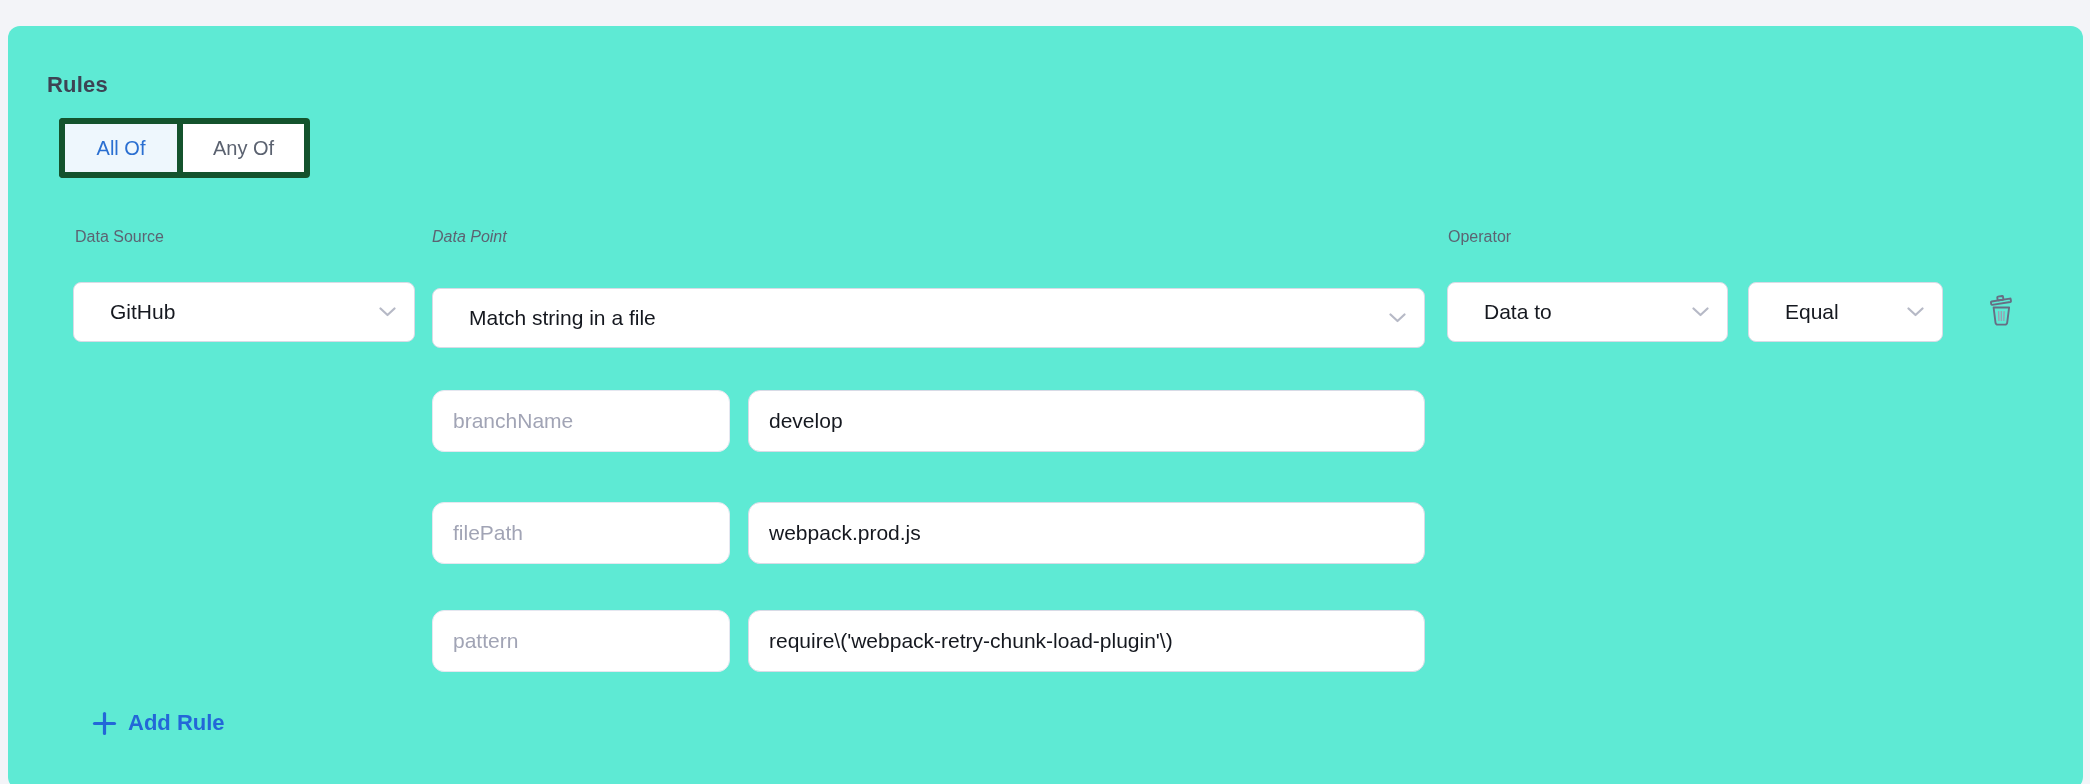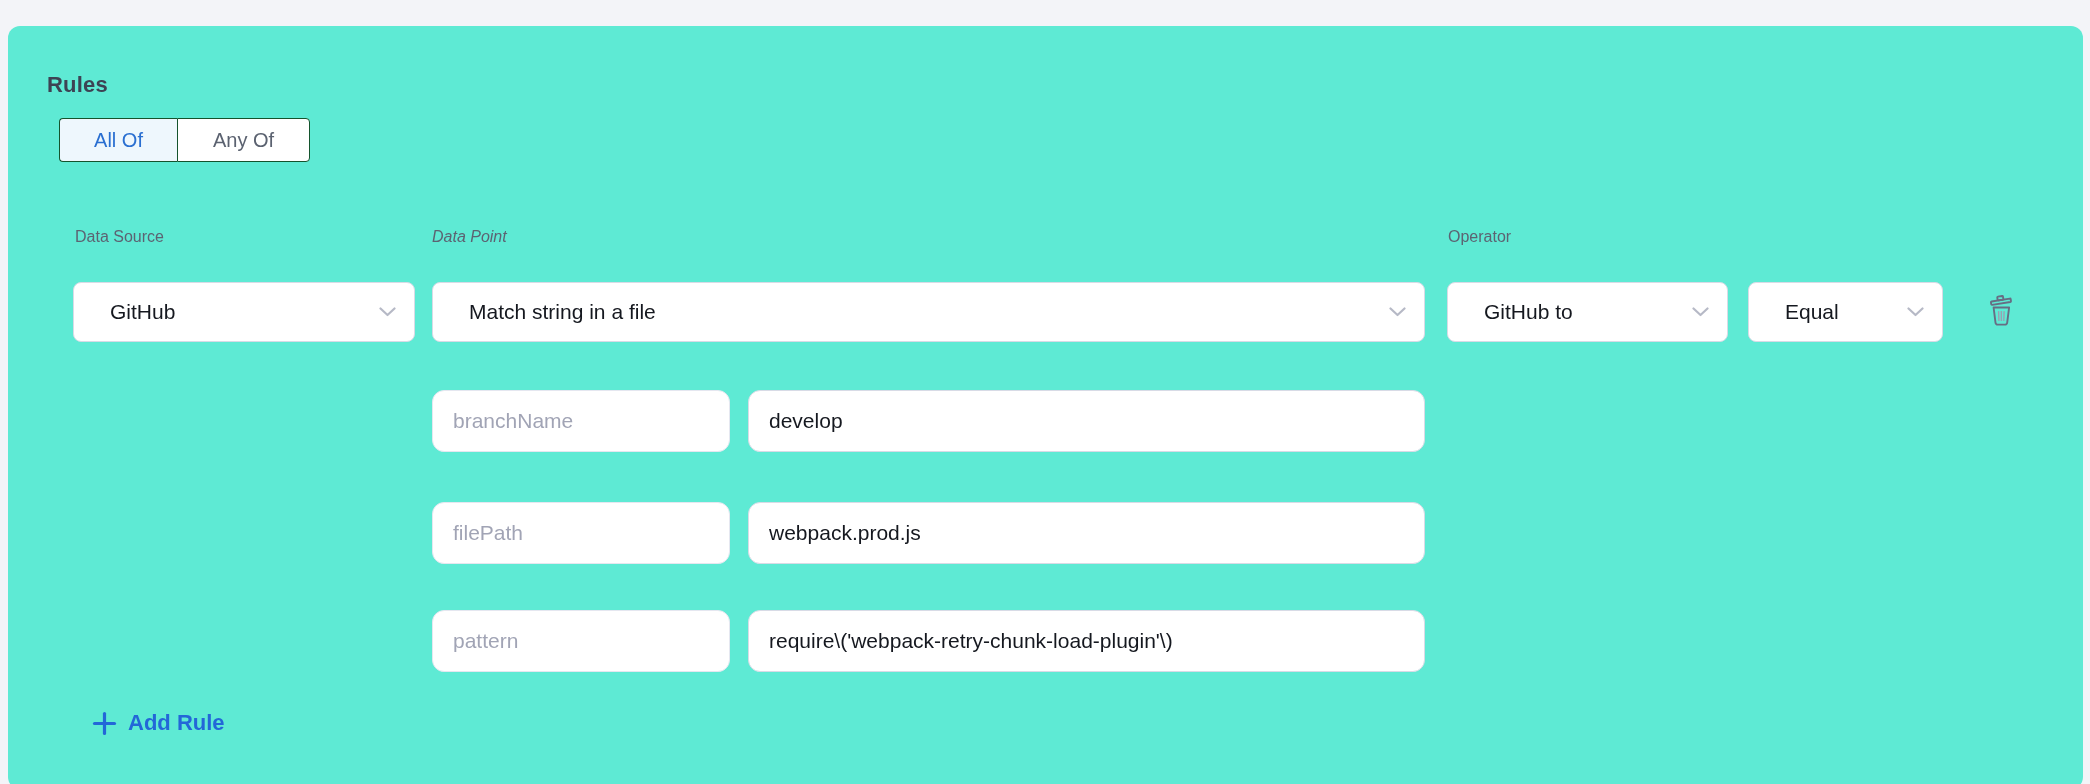--- a/index.html
+++ b/index.html
@@ -20,24 +20,24 @@
     position: absolute; left: 39px; top: 46px;
     font-size: 22px; font-weight: 600; color: #3d4354;
     letter-spacing: 0.2px;
   }
   .toggle-group {
     position: absolute; left: 51px; top: 92px;
     display: flex; height: 60px;
     border-radius: 4px;
   }
   .toggle-btn {
-    height: 44px;
+    height: 60px;
     display: flex; align-items: center; justify-content: center;
     font-size: 20px;
-    border: 1px solid #14532d;
+    border: 6px solid #14532d;
     background: #ffffff;
     color: #5b6270;
     cursor: pointer;
   }
   .toggle-btn.first { width: 118px; border-radius: 4px 0 0 4px; border-right: none; }
   .toggle-btn.last  { width: 133px; border-radius: 0 4px 4px 0; }
   .toggle-btn.active {
     background: #eef7fd;
     color: #2a6fd1;
   }
@@ -52,21 +52,21 @@
     position: absolute; top: 256px; height: 60px;
     background: #ffffff;
     border: 1px solid #d8dbe6;
     border-radius: 8px;
     display: flex; align-items: center; justify-content: space-between;
     padding: 0 18px 0 36px;
     font-size: 21px; color: #15181f;
     cursor: pointer;
   }
   .sel-source   { left: 65px;   width: 342px; }
-  .sel-point    { left: 424px;  width: 993px; }
+  .sel-point    { left: 424px;  width: 993px; margin-top: 6px; }
   .sel-operator { left: 1439px; width: 281px; }
   .sel-value    { left: 1740px; width: 195px; }
   .caret { display: flex; align-items: center; flex: 0 0 auto; margin-left: 12px; }
   .delete-btn {
     position: absolute; left: 1976px; top: 266px;
     width: 34px; height: 38px;
     background: none; border: none; cursor: pointer;
     display: flex; align-items: center; justify-content: center;
   }
   .param-row { position: absolute; height: 62px; }
@@ -133,21 +133,21 @@
   <div class="select-box sel-point">
     <span>Match string in a file</span>
     <span class="caret">
       <svg width="17" height="10" viewBox="0 0 17 10">
           <polyline points="1.5,1.5 8.5,8 15.5,1.5" fill="none" stroke="#b6b9c6" stroke-width="2.2" stroke-linecap="round" stroke-linejoin="round"></polyline>
         </svg>
     </span>
   </div>
 
   <div class="select-box sel-operator">
-    <span>GitHub to</span>
+    <span>Data to</span>
     <span class="caret">
       <svg width="17" height="10" viewBox="0 0 17 10">
           <polyline points="1.5,1.5 8.5,8 15.5,1.5" fill="none" stroke="#b6b9c6" stroke-width="2.2" stroke-linecap="round" stroke-linejoin="round"></polyline>
         </svg>
     </span>
   </div>
 
   <div class="select-box sel-value">
     <span>Equal</span>
     <span class="caret">

